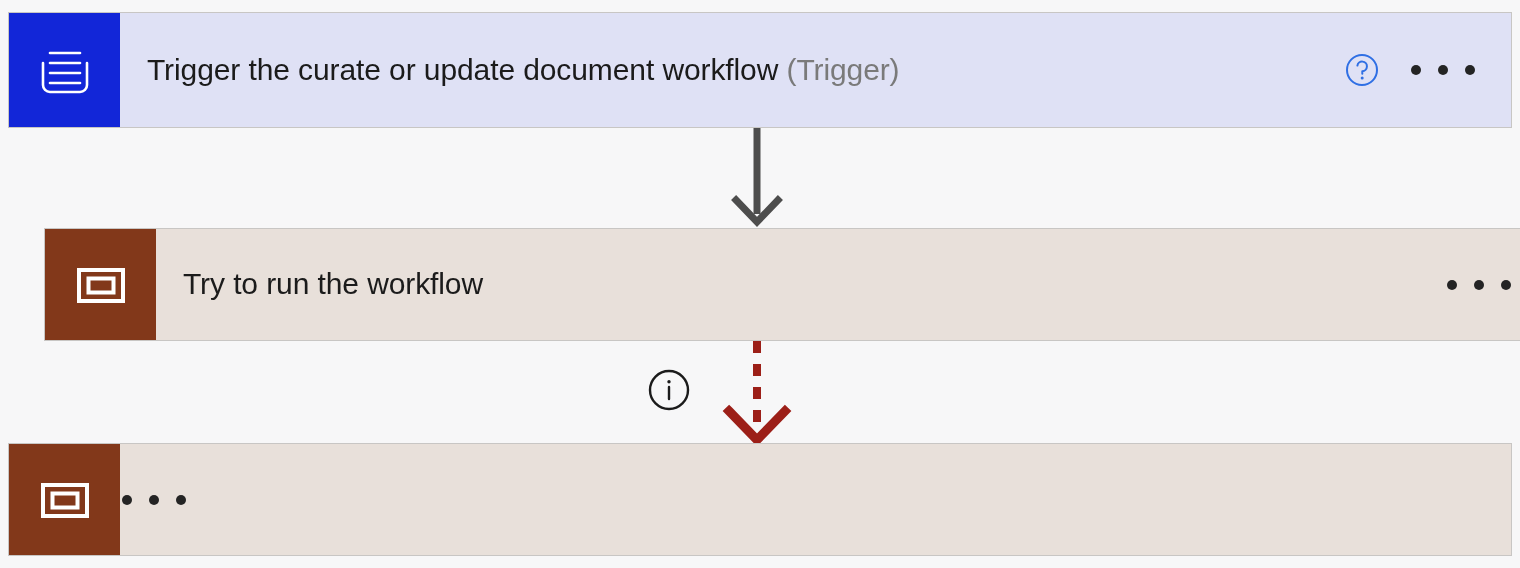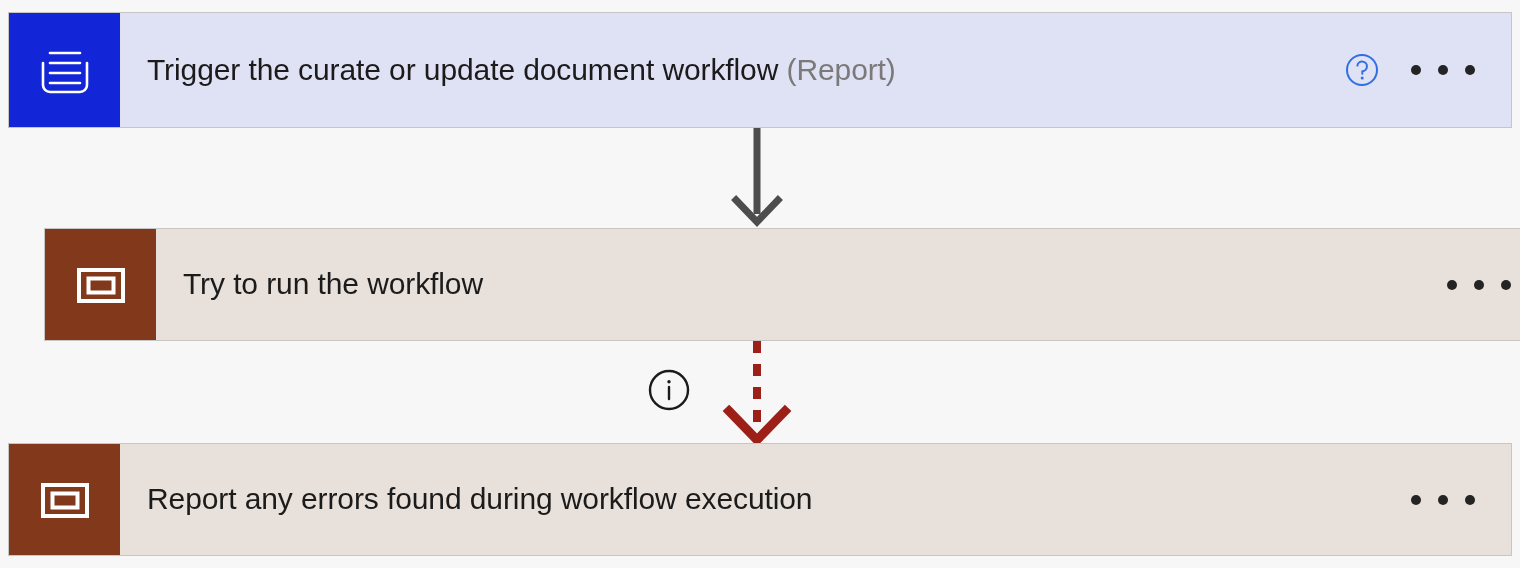--- a/index.html
+++ b/index.html
@@ -150,21 +150,21 @@
         <path d="M7 22 L7 44 A7 7 0 0 0 14 51 L44 51 A7 7 0 0 0 51 44 L51 22" fill="none" stroke="#ffffff" stroke-width="2.6" stroke-linecap="round" stroke-linejoin="round"></path>
         <line x1="14" y1="12" x2="44" y2="12" stroke="#ffffff" stroke-width="2.6" stroke-linecap="round"></line>
         <line x1="14" y1="22" x2="44" y2="22" stroke="#ffffff" stroke-width="2.6" stroke-linecap="round"></line>
         <line x1="14" y1="32" x2="44" y2="32" stroke="#ffffff" stroke-width="2.6" stroke-linecap="round"></line>
         <line x1="14" y1="42" x2="44" y2="42" stroke="#ffffff" stroke-width="2.6" stroke-linecap="round"></line>
       </svg>
     </div>
 
     <div class="card-body">
       <div class="card-title">
-        <span>Trigger the curate or update document workflow</span><span class="card-title-preview"> (Report)</span>
+        <span>Trigger the curate or update document workflow</span><span class="card-title-preview"> (Trigger)</span>
       </div>
     </div>
 
     <div class="card-actions">
       <svg class="help-icon" viewBox="0 0 34 34">
         <circle cx="17" cy="17" r="15" fill="none" stroke="#2f6fe4" stroke-width="2"></circle>
         <path d="M12.4 12.6 a4.8 4.8 0 1 1 4.9 5.6 v2.6" fill="none" stroke="#2f6fe4" stroke-width="2" stroke-linecap="round" stroke-linejoin="round"></path>
         <circle cx="17.2" cy="25" r="1.5" fill="#2f6fe4"></circle>
       </svg>
 
@@ -218,25 +218,20 @@
 
   <div class="card card-action-2">
 
     <div class="icon-tile brown">
       <svg class="tile-svg" width="54" height="54" viewBox="0 0 54 54">
         <rect x="5" y="12" width="44" height="31" fill="none" stroke="#ffffff" stroke-width="4"></rect>
         <rect x="14.5" y="20.5" width="25" height="14" fill="none" stroke="#ffffff" stroke-width="4"></rect>
       </svg>
     </div>
 
-    <div class="card-body">
-      <div class="card-title">
-        <span>Report any errors found during workflow execution</span>
-      </div>
-    </div>
 
     <div class="card-actions">
       <div class="kebab">
         <span></span>
         <span></span>
         <span></span>
       </div>
     </div>
   </div>
 

